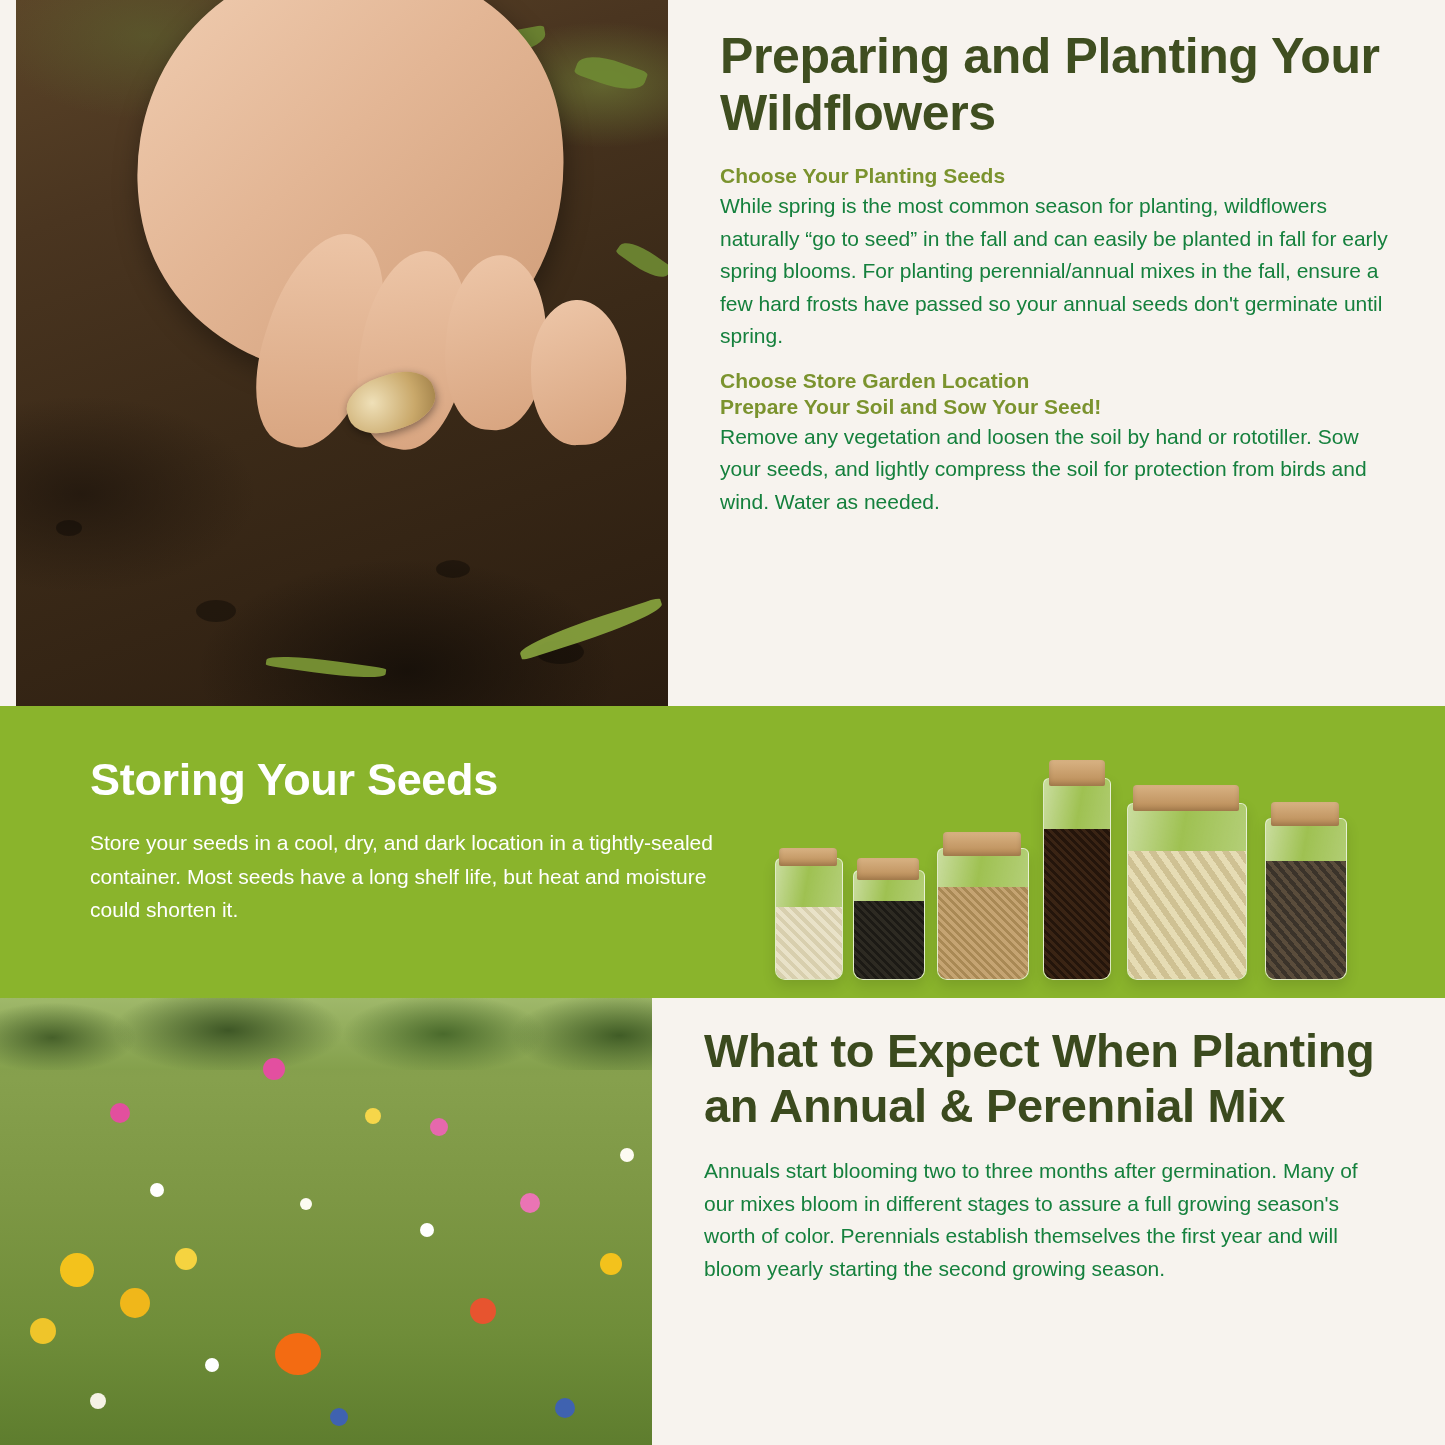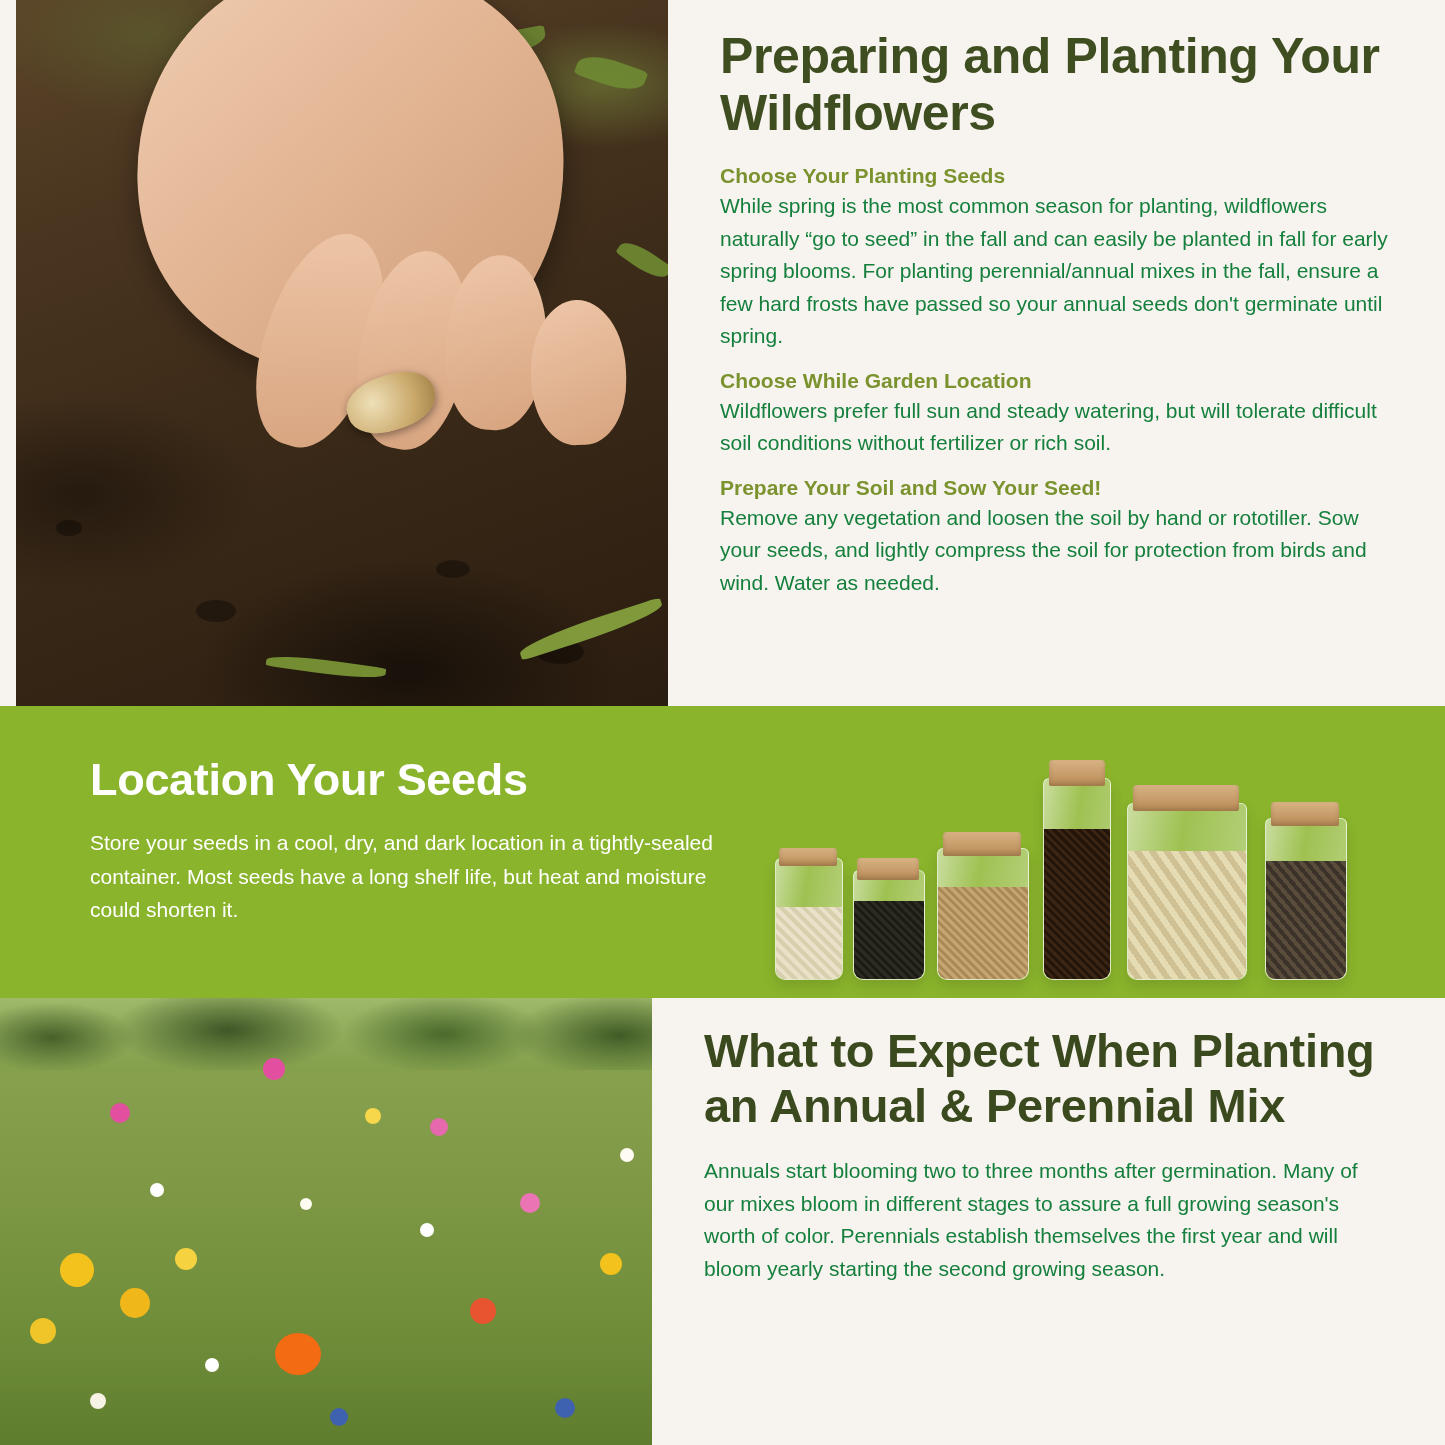--- a/index.html
+++ b/index.html
@@ -246,31 +246,30 @@
       <div class="finger f4"></div>
       <div class="seeds"></div>
     </div>
 
     <div class="sec1-text">
       <h1 class="title">Preparing and Planting Your Wildflowers</h1>
 
       <h3 class="sub">Choose Your Planting Seeds</h3>
       <p class="body">While spring is the most common season for planting, wildflowers naturally “go to seed” in the fall and can easily be planted in fall for early spring blooms. For planting perennial/annual mixes in the fall, ensure a few hard frosts have passed so your annual seeds don't germinate until spring.</p>
 
-      <h3 class="sub">Choose While Garden Location</h3>
-      <p class="body">Wildflowers prefer full sun and steady watering, but will tolerate difficult soil conditions without fertilizer or rich soil.</p>
+      <h3 class="sub">Choose Store Garden Location</h3>
 
       <h3 class="sub">Prepare Your Soil and Sow Your Seed!</h3>
       <p class="body">Remove any vegetation and loosen the soil by hand or rototiller. Sow your seeds, and lightly compress the soil for protection from birds and wind. Water as needed.</p>
     </div>
   </div>
 
   <div class="sec2">
     <div class="sec2-text">
-      <h2 class="band-title">Location Your Seeds</h2>
+      <h2 class="band-title">Storing Your Seeds</h2>
       <p class="band-body">Store your seeds in a cool, dry, and dark location in a tightly-sealed container. Most seeds have a long shelf life, but heat and moisture could shorten it.</p>
     </div>
 
     <div class="jars">
 
       <div class="jar" style="left:10px;width:66px;height:120px;">
         <div class="fill" style="height:72px;background:repeating-linear-gradient(45deg,#e9e2c8,#e9e2c8 4px,#d8cfae 4px,#d8cfae 8px);"></div>
       </div>
       <div class="cork" style="left:14px;bottom:132px;width:58px;height:18px;"></div>
 

